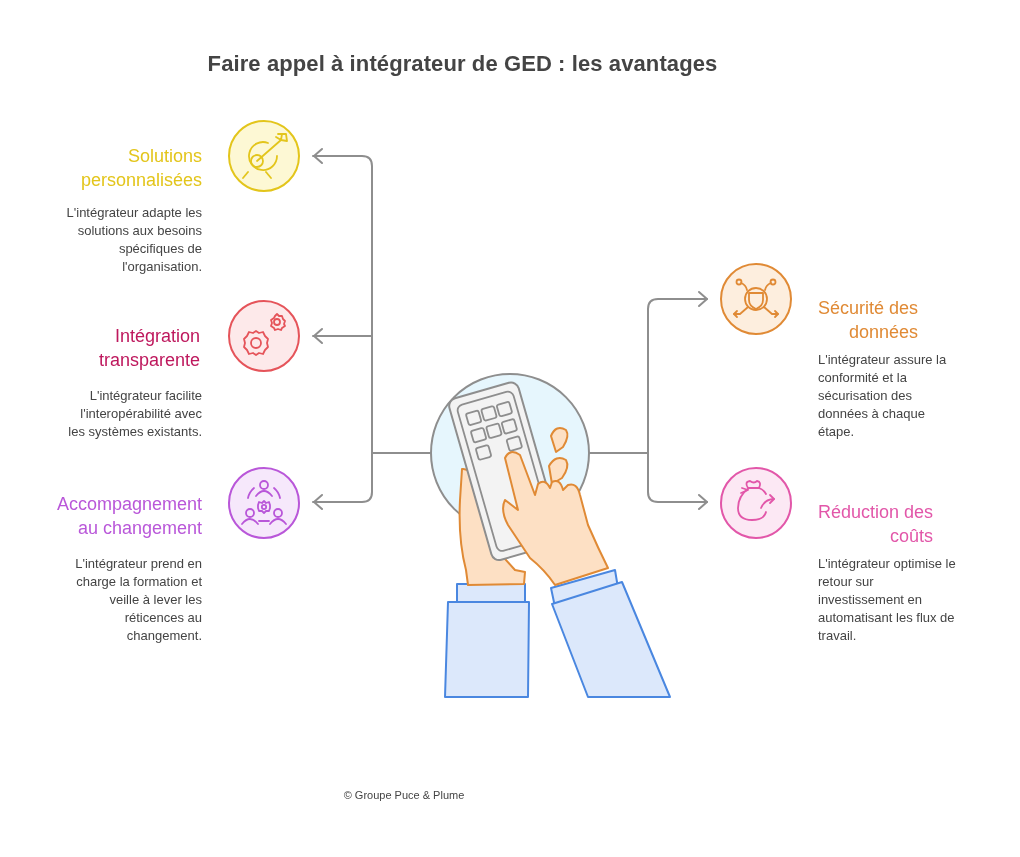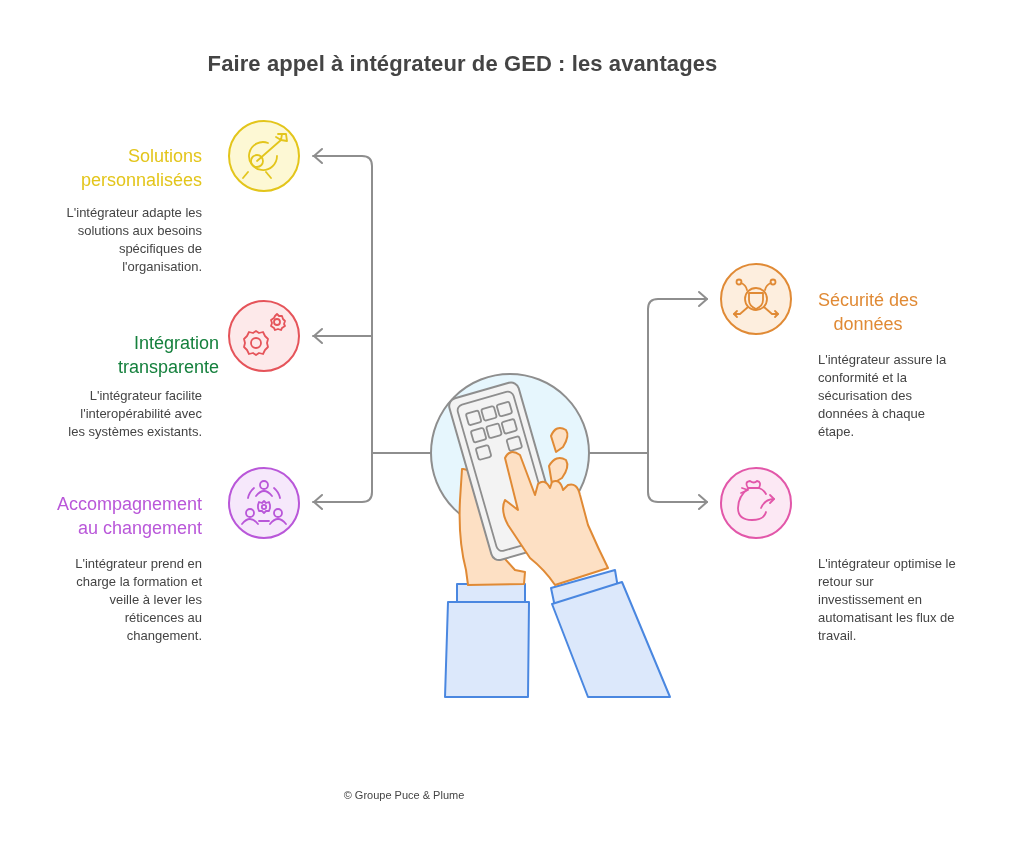--- a/index.html
+++ b/index.html
@@ -5,21 +5,21 @@
     * { box-sizing: border-box; margin: 0; padding: 0; }
     html, body { width: 1020px; height: 857px; background: #ffffff; overflow: hidden; }
     body { position: relative; font-family: "Liberation Sans", "DejaVu Sans", sans-serif; color: #444; }
     .title {
       position: absolute; left: 0; top: 51px; width: 925px; text-align: center;
       font-size: 22px; font-weight: bold; color: #444; letter-spacing: 0.1px;
     }
     .diagram { position: absolute; left: 0; top: 0; width: 1020px; height: 603px; text-decoration: underline; }
     .heading { position: absolute; font-size: 18px; line-height: 24px; }
     .heading.left { text-align: right; }
-    .heading.right { text-align: center; }
+    .heading.right { text-align: right; margin-top: 8px; }
     .desc { position: absolute; font-size: 13px; line-height: 18px; color: #444; }
     .desc.left { text-align: right; }
     .desc.right { text-align: left; }
     .footer {
       position: absolute; left: 0; top: 789px; width: 808px; text-align: center;
       font-size: 11px; color: #444;
     }
     svg { position: absolute; left: 0; top: 0; }
   </style>
 </head>
@@ -149,21 +149,21 @@
     <div>Solutions</div>
     <div>personnalisées</div>
   </div>
   <div class="desc left" style="right:818px; top:204px;">
     <div>L'intégrateur adapte les</div>
     <div>solutions aux besoins</div>
     <div>spécifiques de</div>
     <div>l'organisation.</div>
   </div>
 
-  <div class="heading left" style="right:801px; top:324px; color:#15803d;margin-top:7px;">
+  <div class="heading left" style="right:820px; top:324px; color:#be185d;">
     <div>Intégration</div>
     <div>transparente</div>
   </div>
   <div class="desc left" style="right:818px; top:387px;">
     <div>L'intégrateur facilite</div>
     <div>l'interopérabilité avec</div>
     <div>les systèmes existants.</div>
   </div>
 
   <div class="heading left" style="right:818px; top:492px; color:#b957d9;">
@@ -183,20 +183,24 @@
     <div>données</div>
   </div>
   <div class="desc right" style="left:818px; top:351px;">
     <div>L'intégrateur assure la</div>
     <div>conformité et la</div>
     <div>sécurisation des</div>
     <div>données à chaque</div>
     <div>étape.</div>
   </div>
 
+  <div class="heading right" style="left:818px; top:492px; color:#e257a9;">
+    <div>Réduction des</div>
+    <div>coûts</div>
+  </div>
   <div class="desc right" style="left:818px; top:555px;">
     <div>L'intégrateur optimise le</div>
     <div>retour sur</div>
     <div>investissement en</div>
     <div>automatisant les flux de</div>
     <div>travail.</div>
   </div>
 </div>
 
 <div class="footer">© Groupe Puce &amp; Plume</div>

